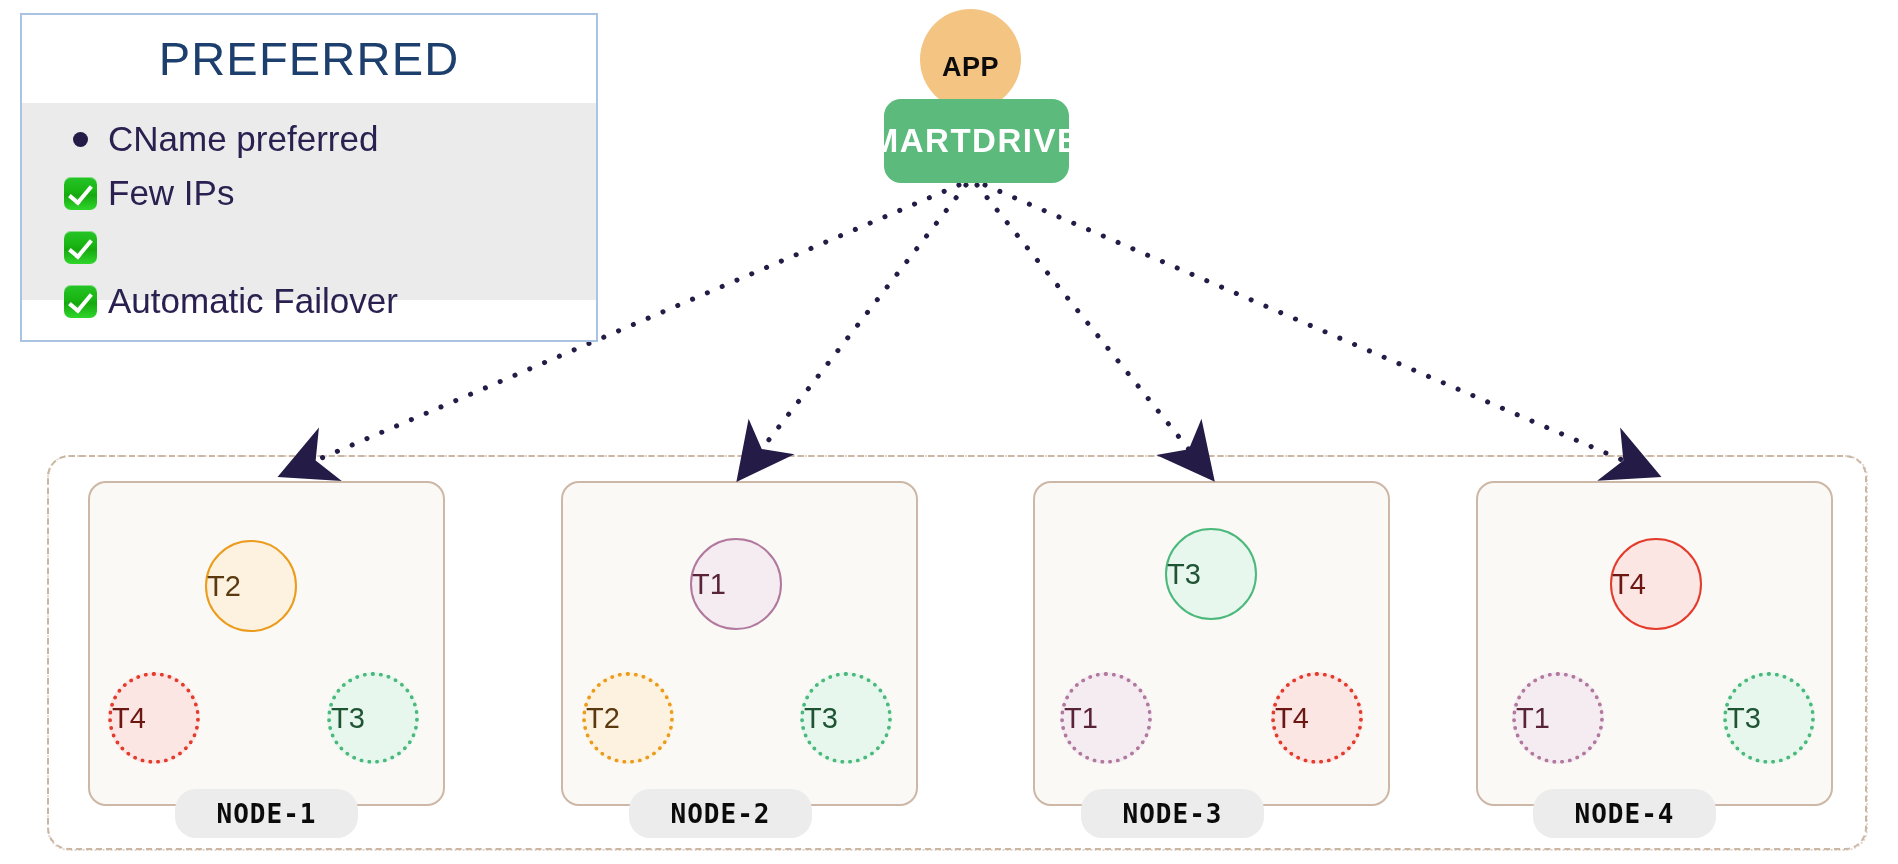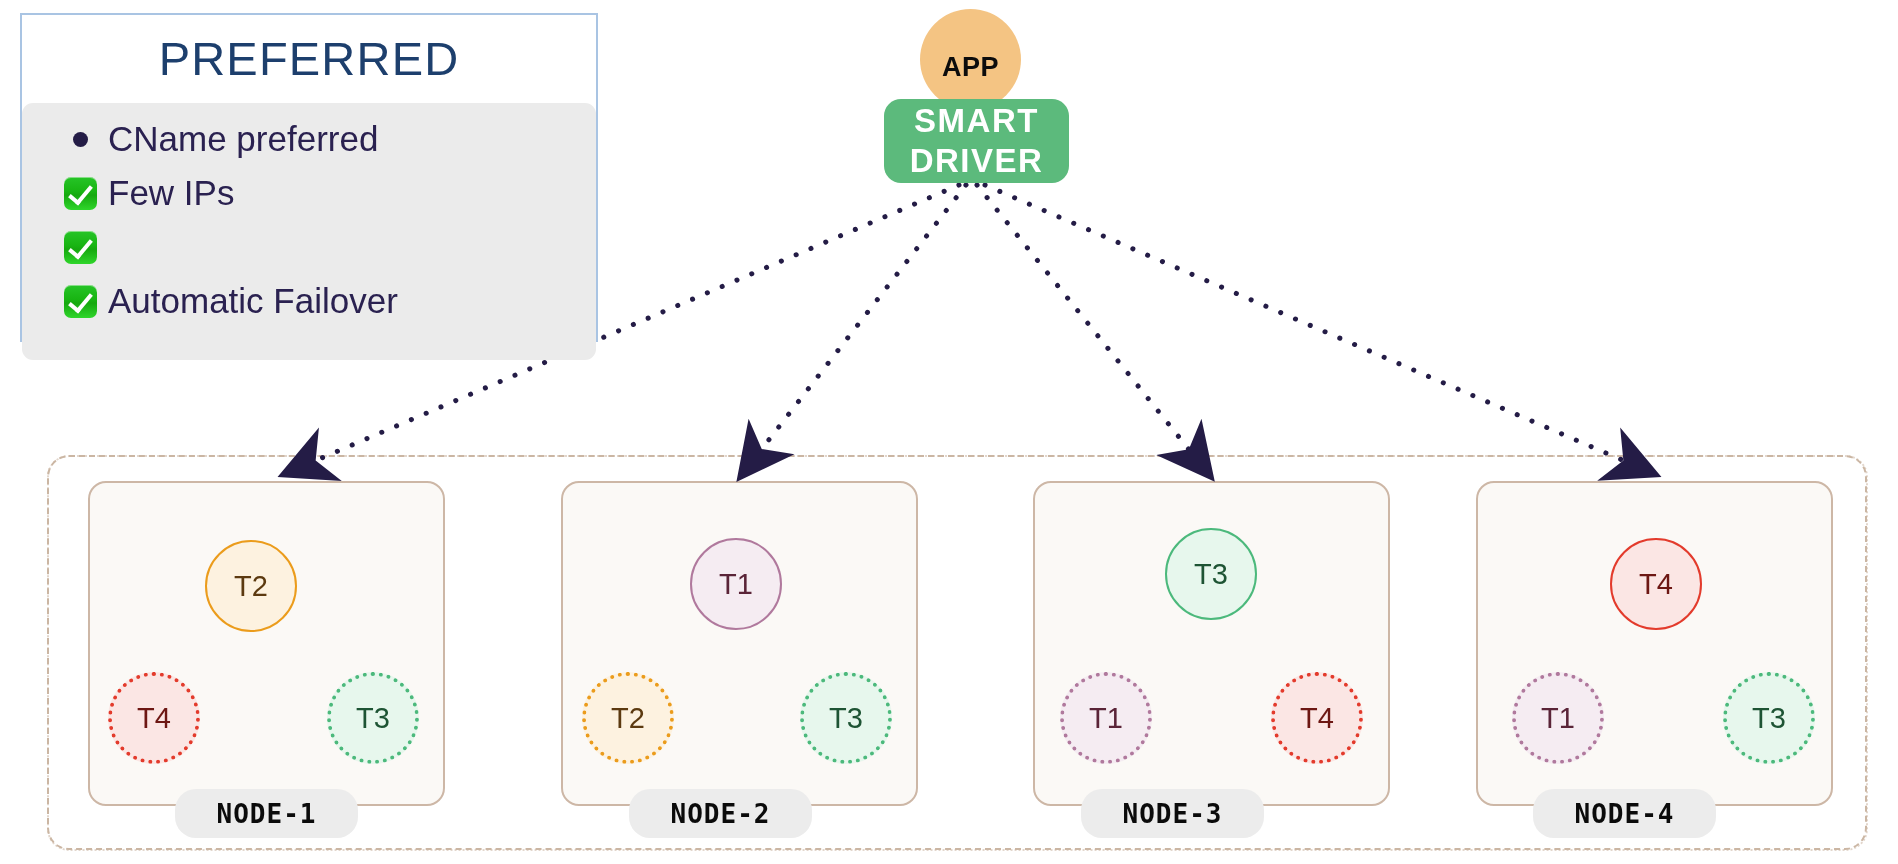--- a/index.html
+++ b/index.html
@@ -27,24 +27,23 @@
     height:88px;line-height:88px;
     text-align:center;
     font-size:47px;
     color:#1d3f6d;
     letter-spacing:1.2px;
     font-weight:400;
     background:#ffffff;
   }
   #preferred-body{
     background:#ebebeb;
-    height:257px;
+    height:197px;
     padding:9px 0 0 0;
     box-sizing:border-box;
-    border-radius:11px;
   }
   .pref-item{
     display:flex;align-items:center;
     height:54px;
     padding-left:30px;
   }
   .pref-marker{
     width:56px;flex:0 0 56px;
     display:flex;align-items:center;justify-content:center;
   }
@@ -72,21 +71,21 @@
   #app-circle{
     position:absolute;left:920px;top:9px;width:101px;height:101px;
     border-radius:50%;background:#f4c483;
     display:flex;align-items:center;justify-content:center;
     z-index:9;
   }
   #app-label{font-size:27px;font-weight:bold;color:#0c0c0c;letter-spacing:.5px;margin-top:16px;}
   #smart-driver{
     position:absolute;left:884px;top:99px;width:185px;height:84px;
     border-radius:17px;background:#5cba7c;
-    display:flex;flex-direction:column;align-items:center;justify-content:center;
+    display:flex;flex-direction:row;align-items:center;justify-content:center;
     z-index:10;
   }
   #smart-driver .dl{
     font-size:33px;font-weight:bold;color:#ffffff;line-height:40px;letter-spacing:1.5px;
   }
 
   
   #cluster{
     position:absolute;left:47px;top:455px;width:1820px;height:395px;
     border:2.5px dashed #cbb6a3;
@@ -127,21 +126,21 @@
     font-family:"DejaVu Sans Mono","Liberation Mono",monospace;
     font-size:26px;font-weight:bold;color:#0b0b0b;letter-spacing:1px;
   }
   #pill-0{left:175px;}
   #pill-1{left:629px;}
   #pill-2{left:1081px;}
   #pill-3{left:1533px;justify-content:center;}
 
   .tok{
     position:absolute;border-radius:50%;
-    display:flex;align-items:center;justify-content:center;
+    display:flex;align-items:center;
     box-sizing:border-box;z-index:4;
   }
   .tok span{font-size:29px;line-height:1;}
   .tok.primary{width:92px;height:92px;border-width:2.5px;border-style:solid;}
   .tok.replica{width:92px;height:92px;border-width:4px;border-style:dotted;}
 
   
   .t-T1{background:#f5ecf2;border-color:#b0799d;}
   .t-T1 span{color:#5a2438;}
   .t-T2{background:#fdf2e0;border-color:#eb9c1c;}

